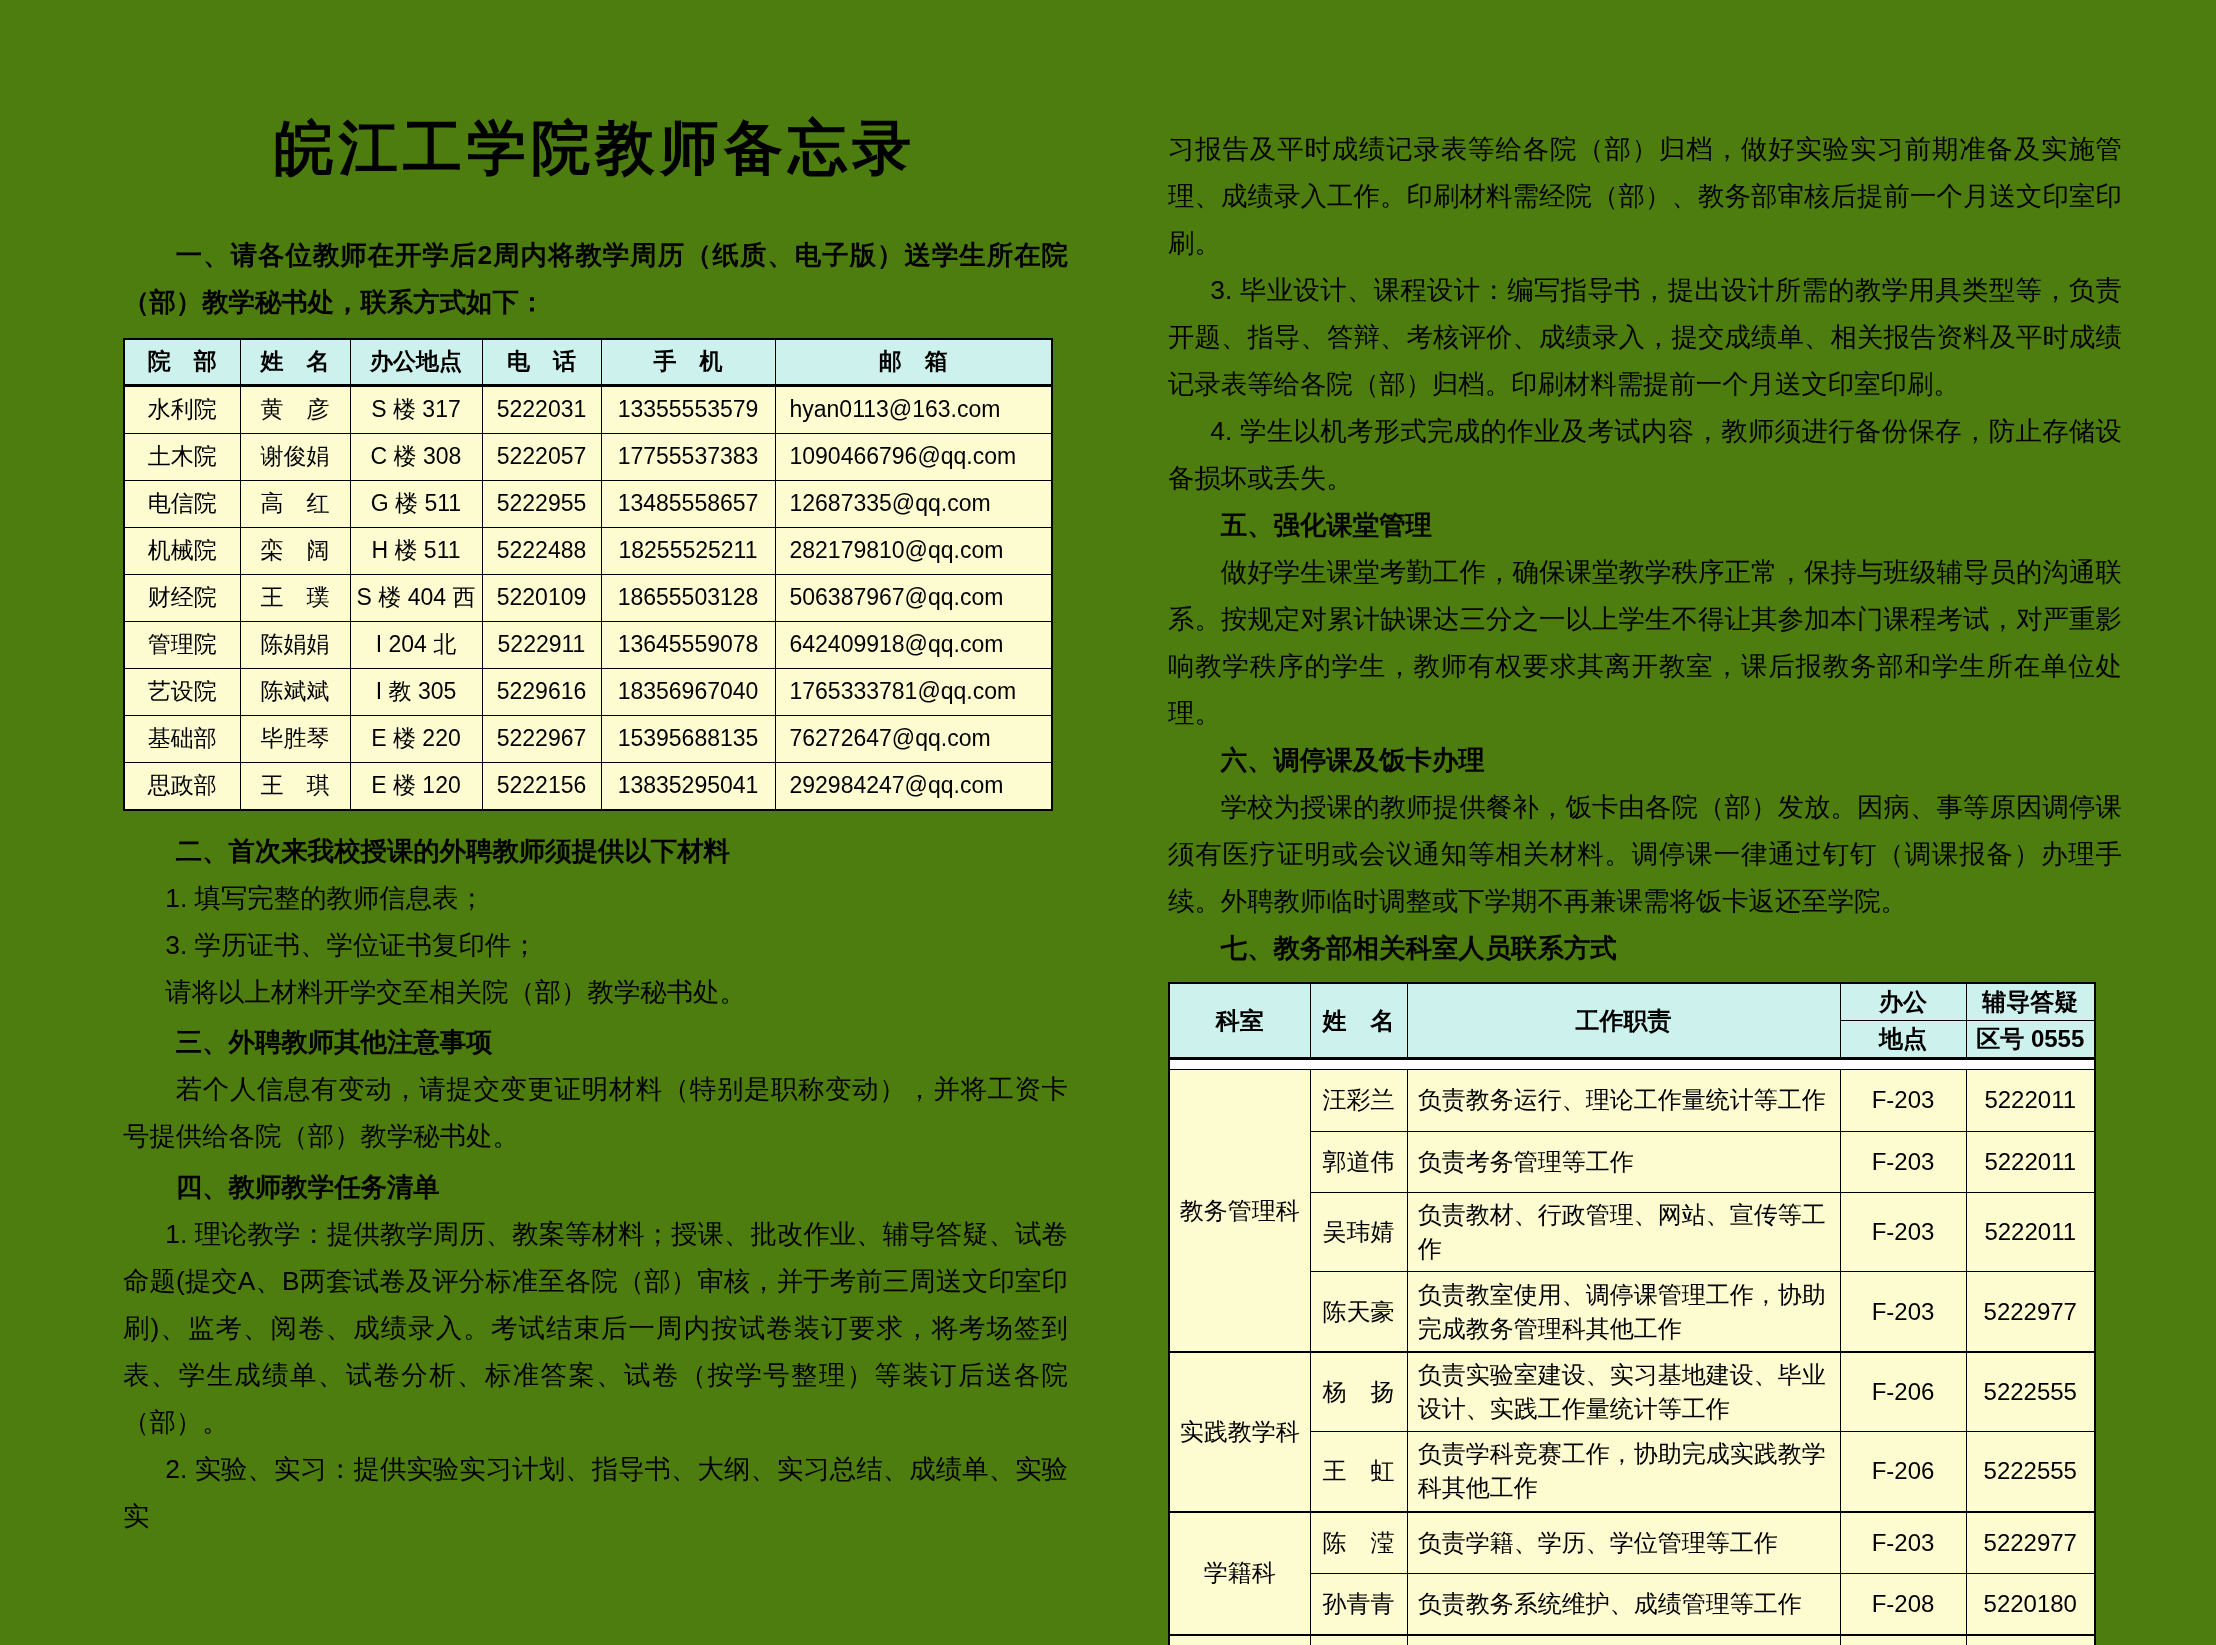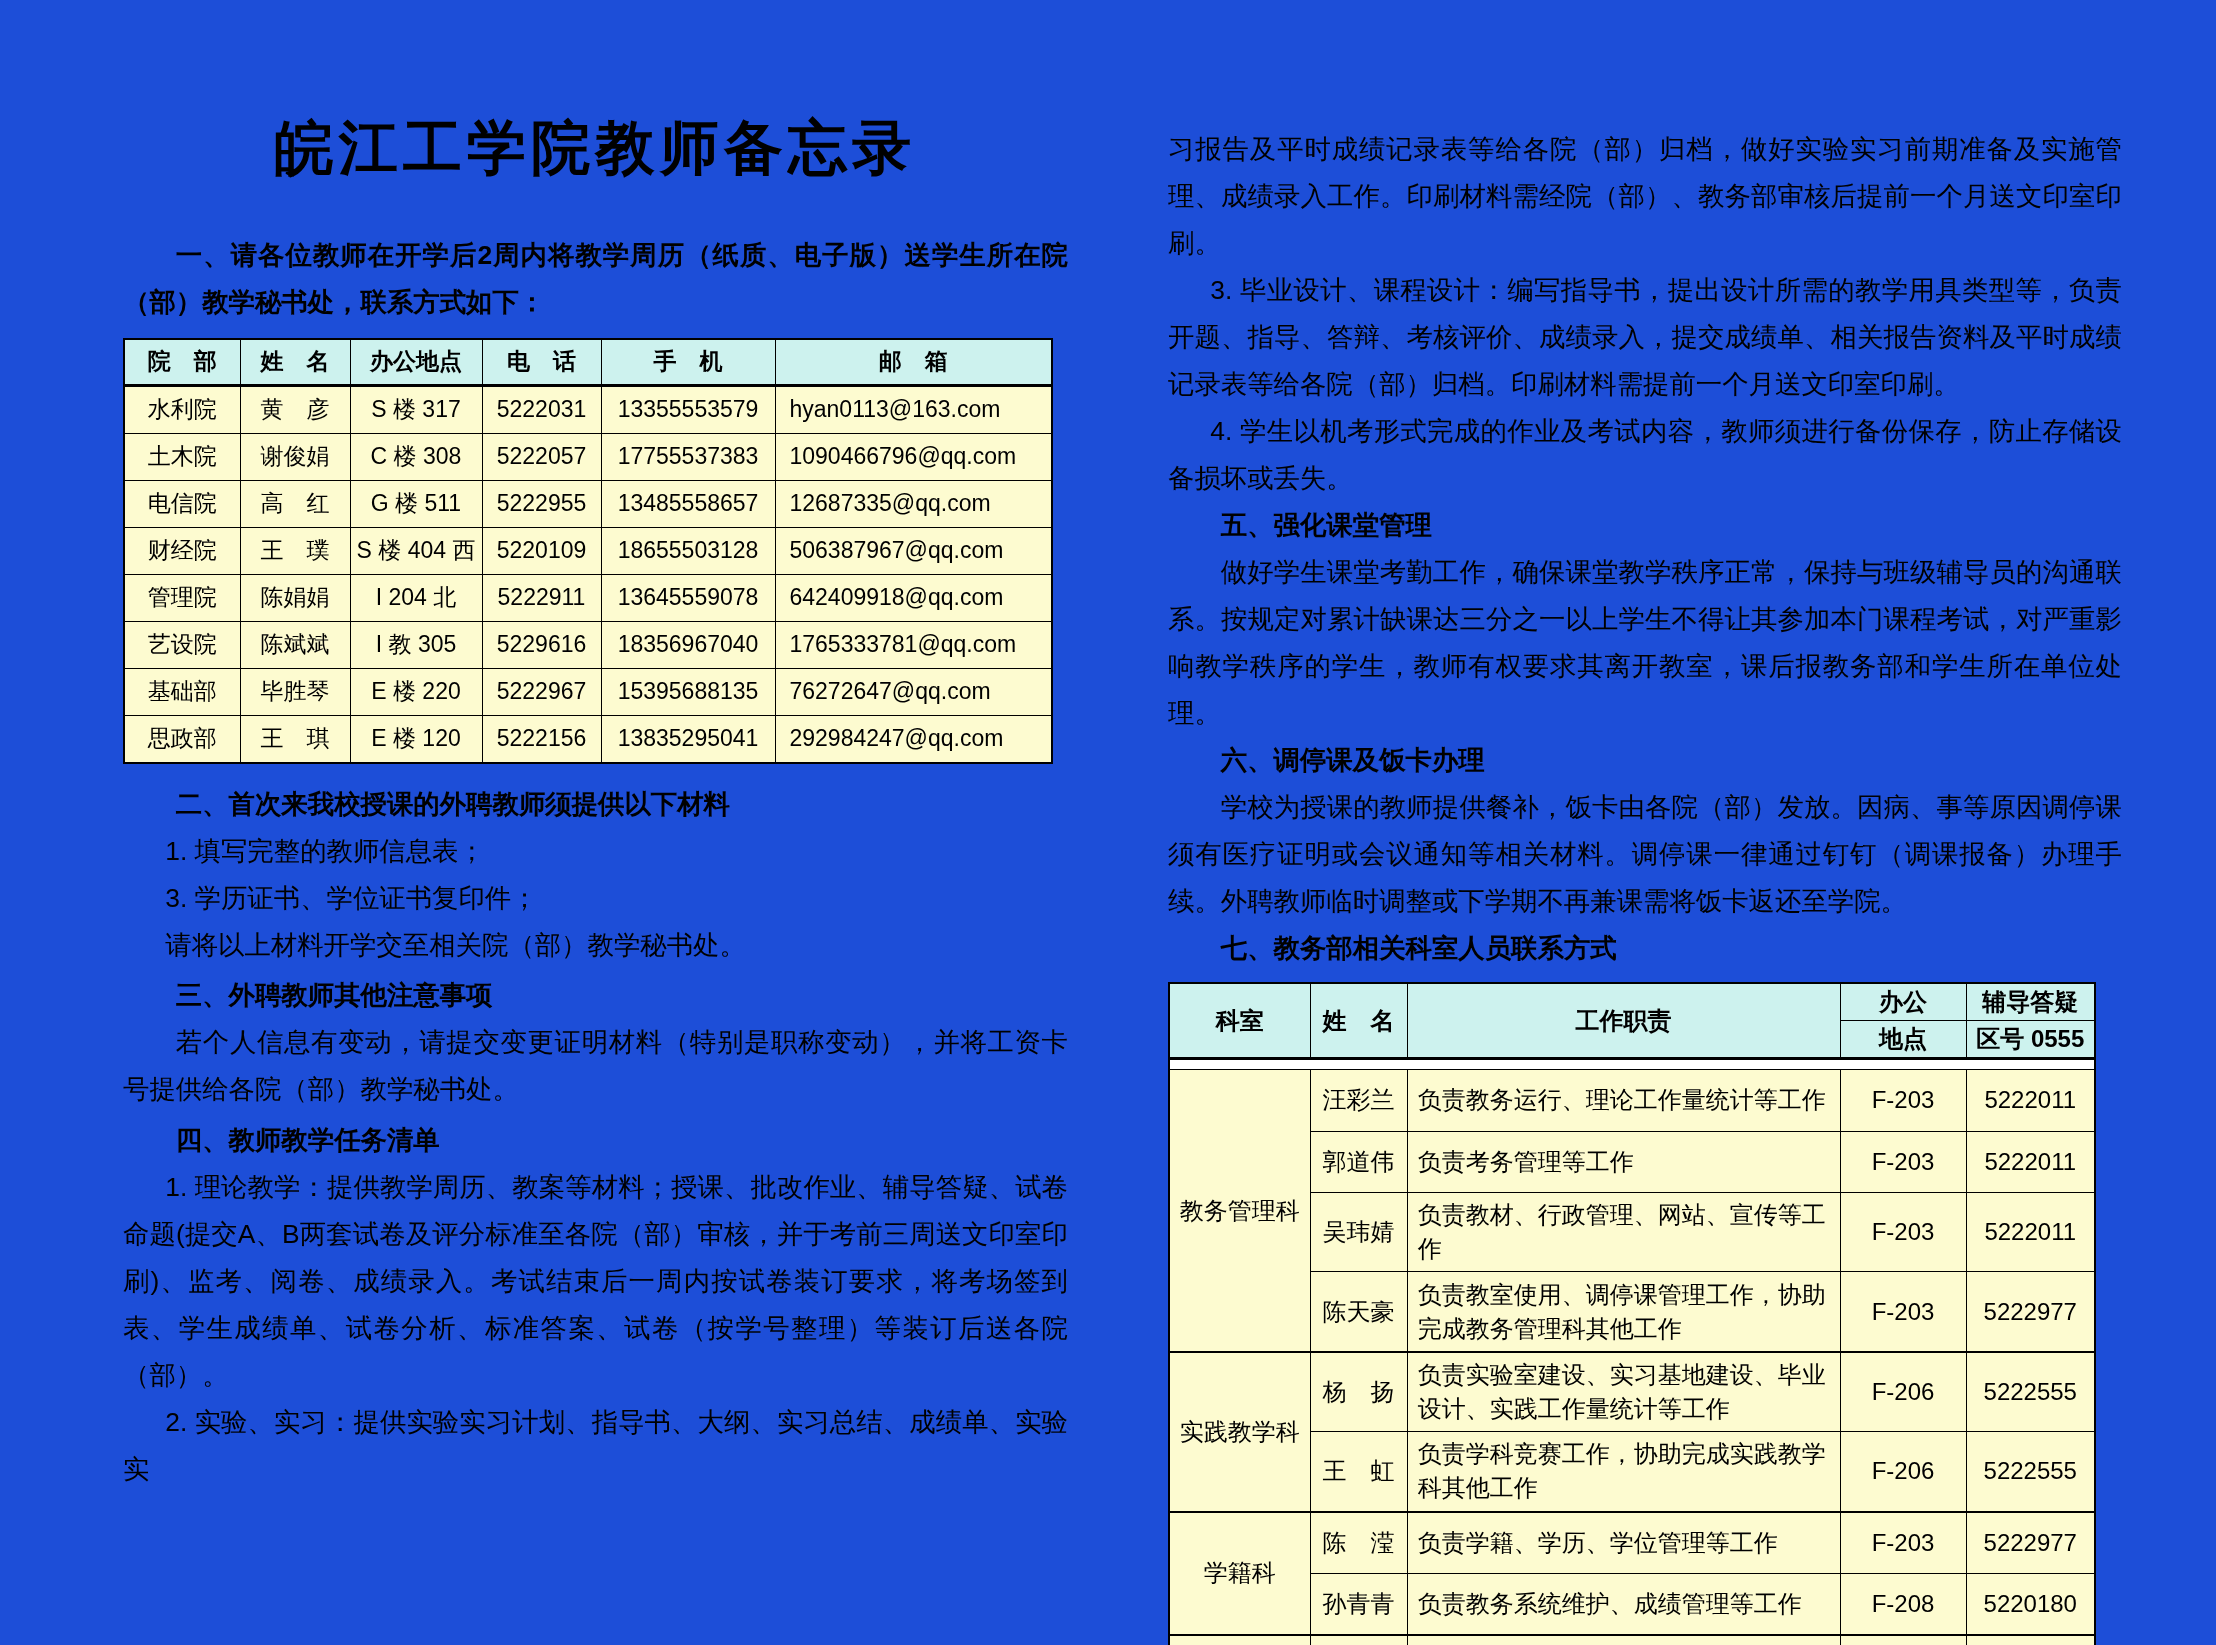--- a/index.html
+++ b/index.html
@@ -1,16 +1,16 @@
 <!DOCTYPE html>
 <html style="--hdr: #cdf2ee; --row: #fdfbd0;font-size:10.3px"><head>
 <meta charset="utf-8">
 <style>
   html,body{margin:0;padding:0;background:#ffffff;}
-  .page{position:relative;width:2216px;height:1645px;background:#1d4ed8;overflow:hidden;
+  .page{position:relative;width:2216px;height:1645px;background:#4d7c0f;overflow:hidden;
         font-family:"Liberation Sans","DejaVu Sans",sans-serif;color:#000;}
   .col{position:absolute;top:0;}
   .col-left{left:123px;width:945px;top:110px;}
   .col-right{left:1168px;width:954px;top:126px;}
   .doc-title{font-size:59px;font-weight:900;text-align:center;letter-spacing:5.2px;
              margin:0 0 45px 0;line-height:77px;}
   p{font-size:26.4px;line-height:47px;margin:0;text-align:justify;}
   .b{font-weight:bold;}
   .ind{text-indent:2em;}
   .ind-num{text-indent:1.6em;}
@@ -85,20 +85,28 @@
         </tr>
         <tr>
           <td>电信院</td>
           <td>高　红</td>
           <td>G 楼 511</td>
           <td>5222955</td>
           <td>13485558657</td>
           <td class="email">12687335@qq.com</td>
         </tr>
         <tr>
+          <td>机械院</td>
+          <td>栾　阔</td>
+          <td>H 楼 511</td>
+          <td>5222488</td>
+          <td>18255525211</td>
+          <td class="email">282179810@qq.com</td>
+        </tr>
+        <tr>
           <td>财经院</td>
           <td>王　璞</td>
           <td>S 楼 404 西</td>
           <td>5220109</td>
           <td>18655503128</td>
           <td class="email">506387967@qq.com</td>
         </tr>
         <tr>
           <td>管理院</td>
           <td>陈娟娟</td>

